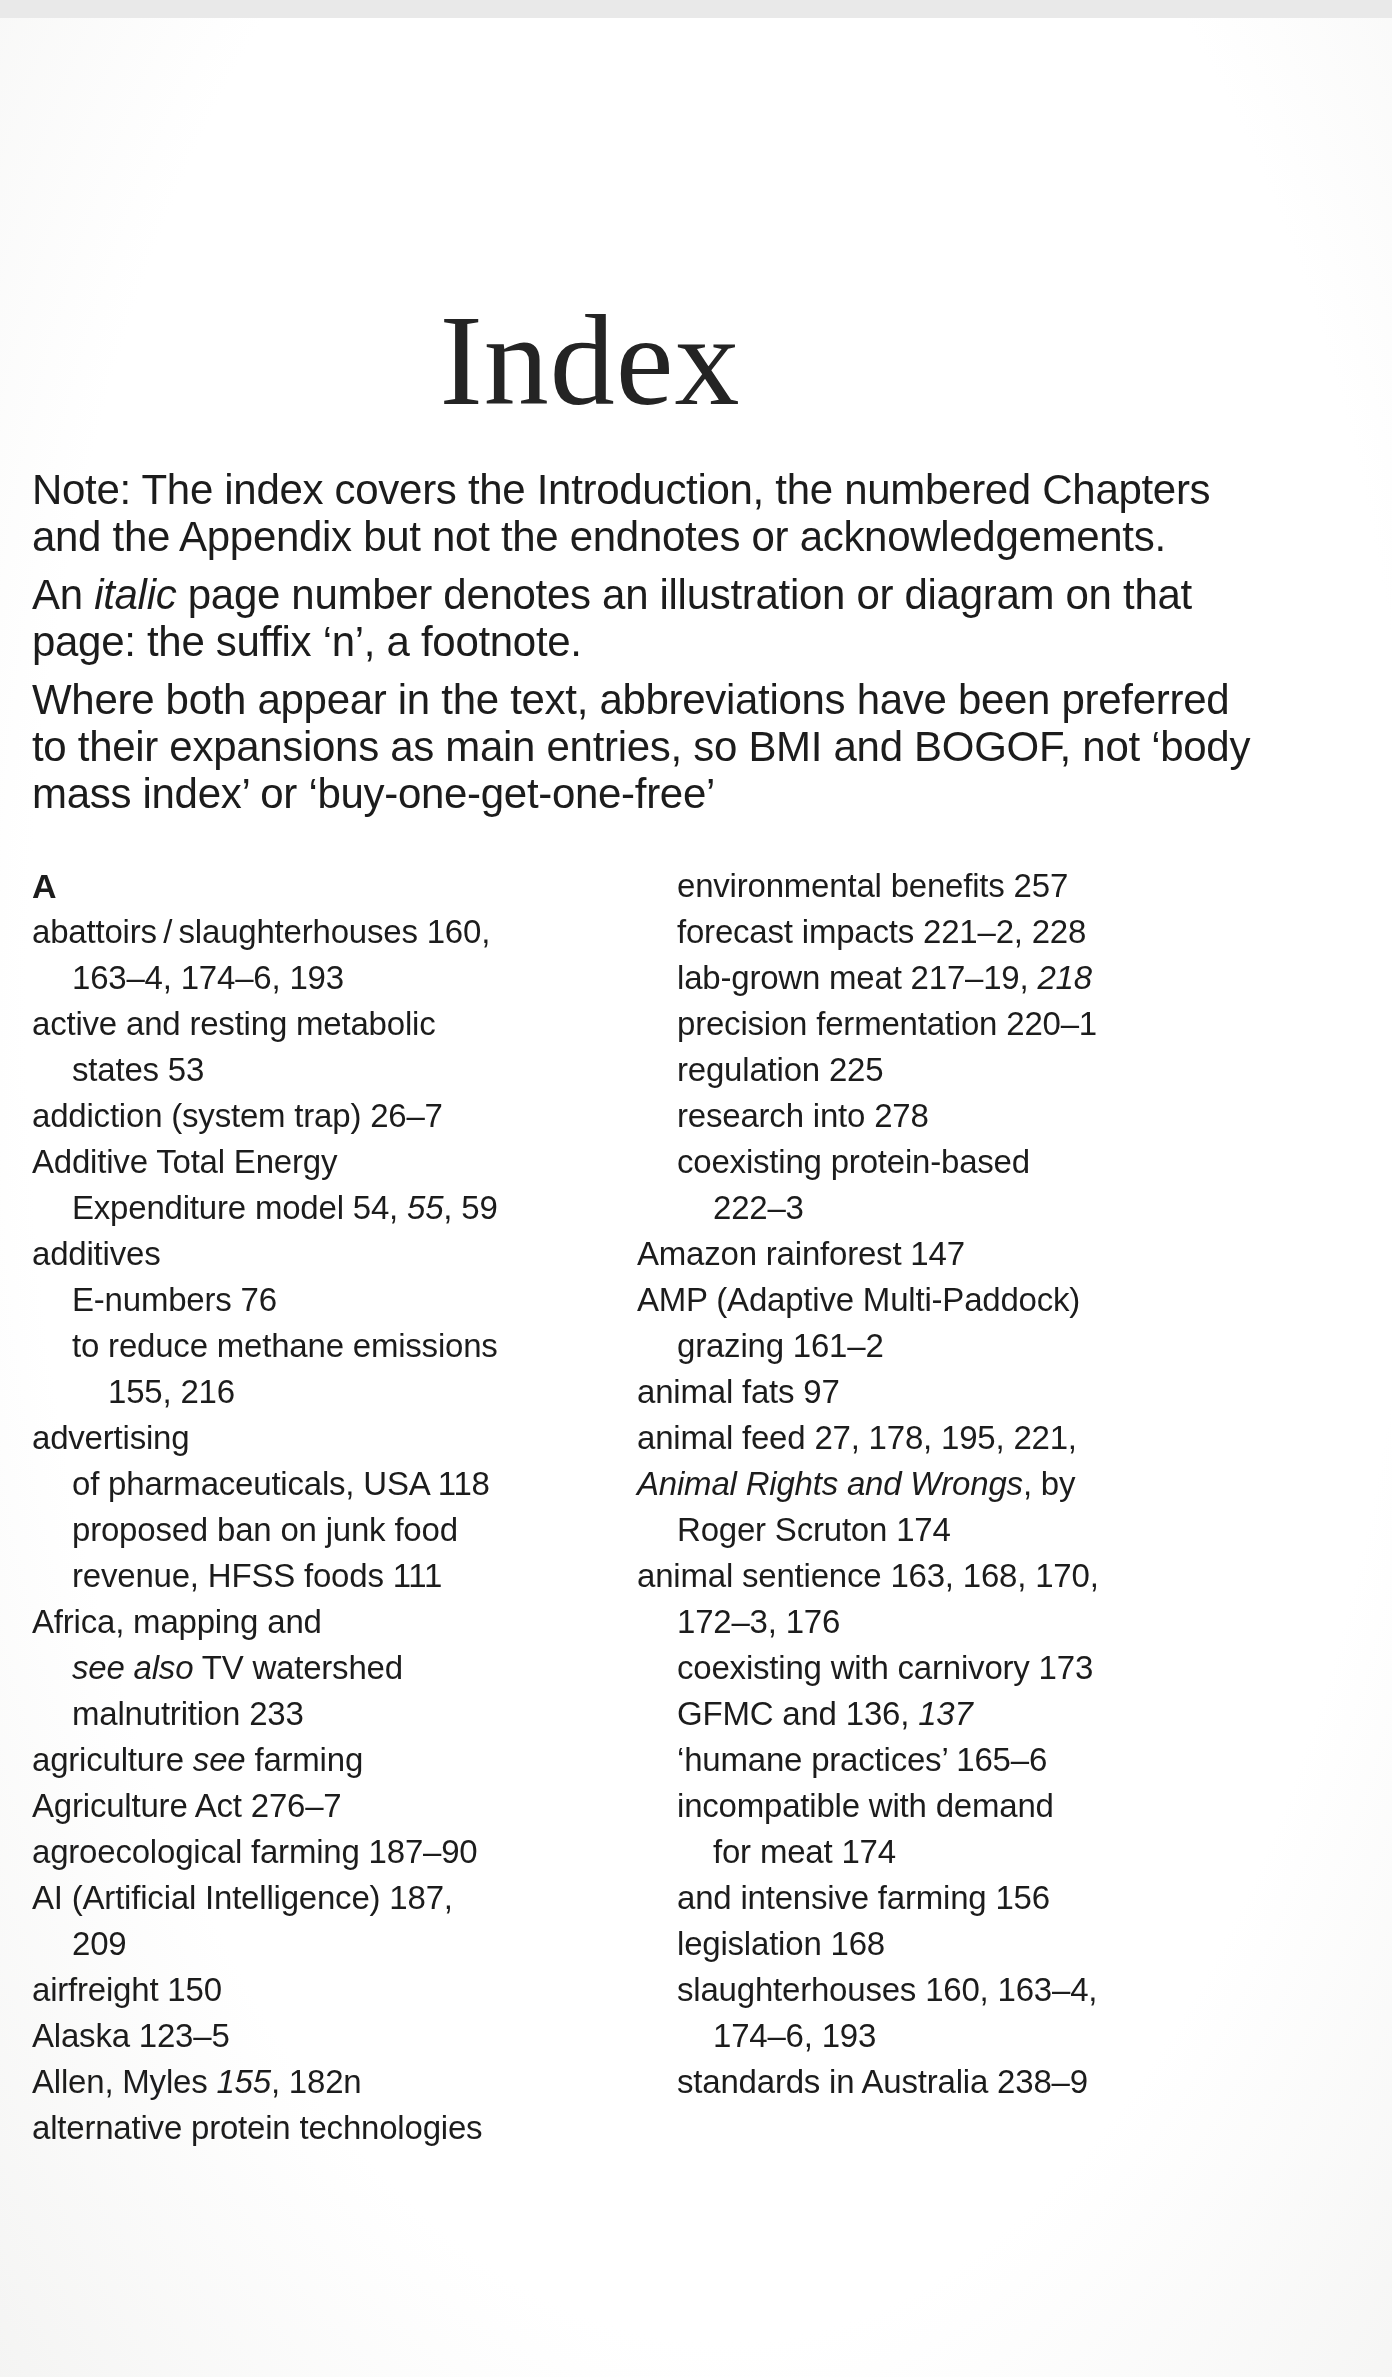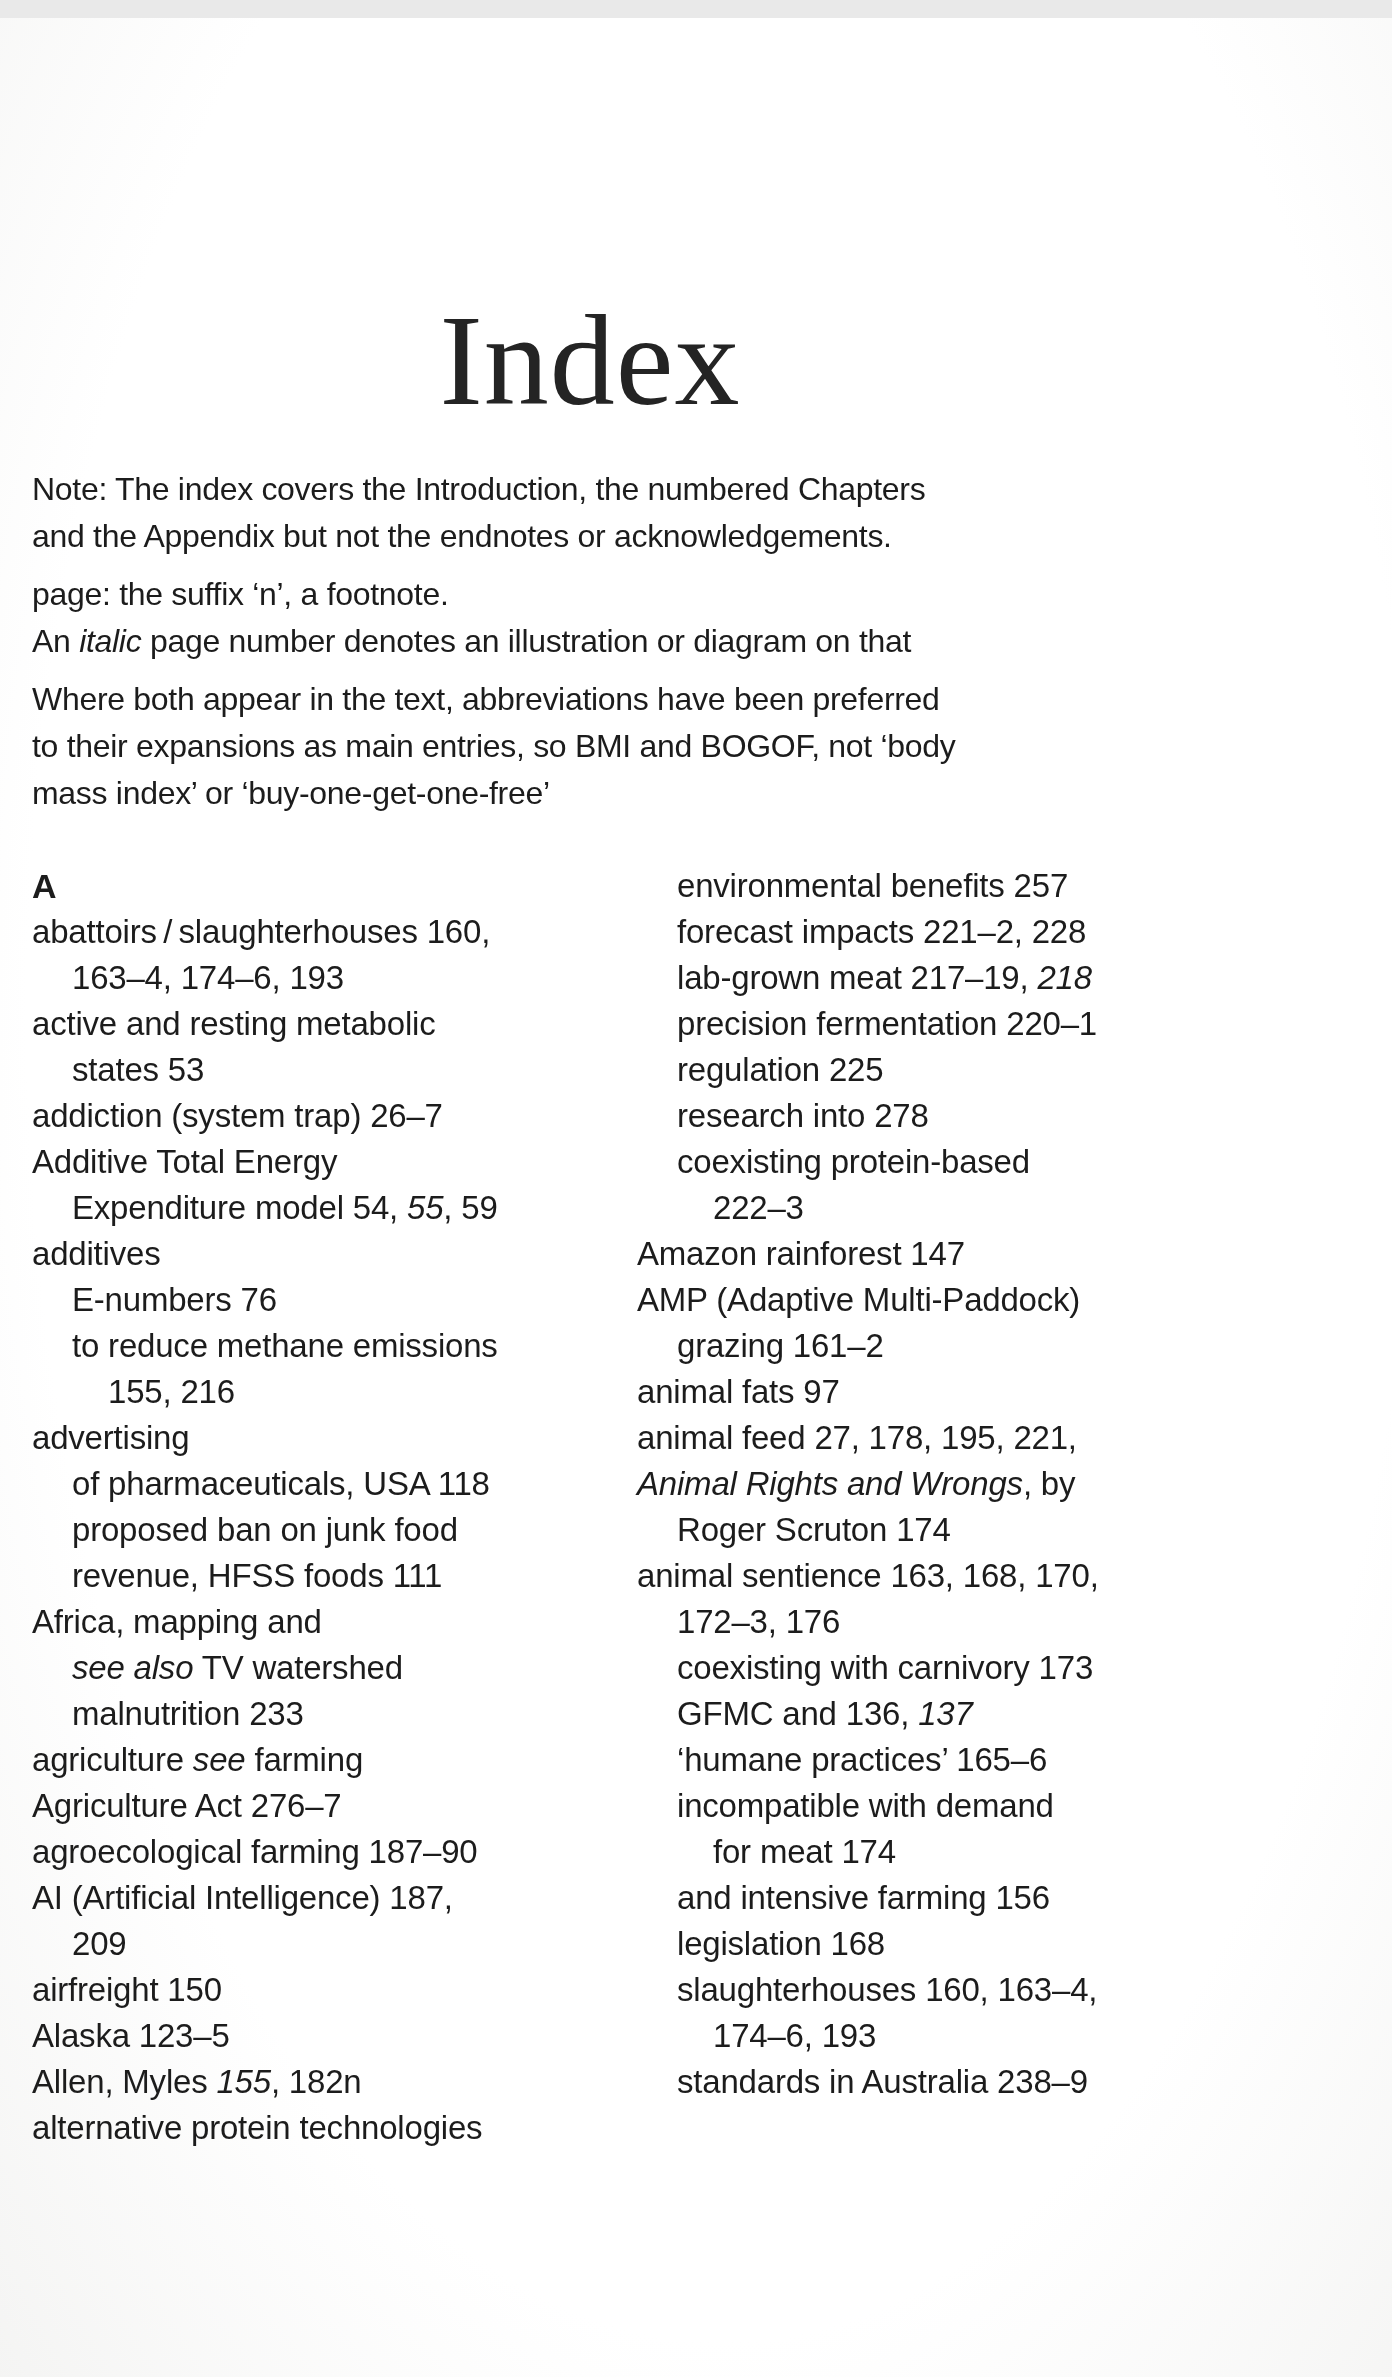--- a/index.html
+++ b/index.html
@@ -27,21 +27,21 @@
     font-family: "Liberation Serif", serif;
     font-weight: 400;
     font-size: 130px;
     line-height: 160px;
     text-align: center;
     color: #242424;
     letter-spacing: 1px;
   }
   .notes {
     margin-top: 26px;
-    font-size: 32px;
+    font-size: 42px;
     letter-spacing: -0.3px;
   }
   .note-para {
     margin: 0 0 11px 0;
   }
   .note-line {
     line-height: 47px;
     white-space: nowrap;
   }
   .index-columns {
@@ -76,22 +76,22 @@
 
 <div class="page">
   <div class="content">
     <h1 class="title">Index</h1>
     <div class="notes" id="notes">
         <div class="note-para">
           <div class="note-line"><span>Note: The index covers the Introduction, the numbered Chapters</span></div>
           <div class="note-line"><span>and the Appendix but not the endnotes or acknowledgements.</span></div>
         </div>
         <div class="note-para">
+          <div class="note-line"><span>An </span><em>italic</em><span> page number denotes an illustration or diagram on that</span></div>
           <div class="note-line"><span>page: the suffix ‘n’, a footnote.</span></div>
-          <div class="note-line"><span>An </span><em>italic</em><span> page number denotes an illustration or diagram on that</span></div>
         </div>
         <div class="note-para">
           <div class="note-line"><span>Where both appear in the text, abbreviations have been preferred</span></div>
           <div class="note-line"><span>to their expansions as main entries, so BMI and BOGOF, not ‘body</span></div>
           <div class="note-line"><span>mass index’ or ‘buy-one-get-one-free’</span></div>
         </div>
       </div>
     <div class="index-columns">
       <div class="col col-left" id="col-left">
           <div class="entry indent-0 letter"><span>A</span></div>

